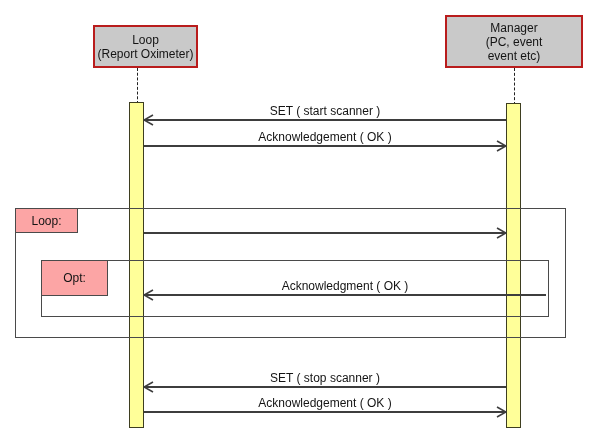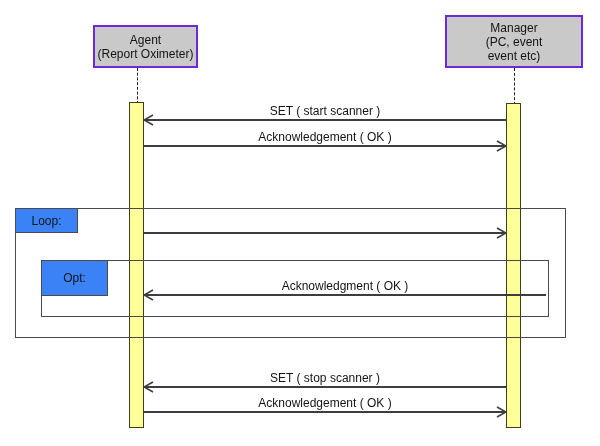--- a/index.html
+++ b/index.html
@@ -4,21 +4,21 @@
 <style>
   html,body{margin:0;padding:0;background:#fff;}
   .stage{
     position:relative;width:600px;height:446px;background:#fff;overflow:hidden;
     font-family:"Liberation Sans",sans-serif;color:#141414;
   }
   
   .actor-box{
     position:absolute;box-sizing:border-box;
     background:var(--actor-fill,#c9c9c9);
-    border:2px solid #6d28d9;
+    border:2px solid #b91c1c;
     display:flex;flex-direction:column;justify-content:center;align-items:center;
     font-size:12px;line-height:14px;text-align:right;z-index:1;
   }
   #actor-agent{left:93px;top:25px;width:105px;height:43px;}
   #actor-manager{left:445px;top:15px;width:138px;height:53px;}
   
   .lifeline{position:absolute;width:0;border-left:1px dashed #222;z-index:0;}
   #lifeline-agent{left:137px;top:68px;height:36px;}
   #lifeline-manager{left:514px;top:68px;height:37px;}
   
@@ -30,21 +30,21 @@
   #activation-agent{left:129px;top:102px;width:15px;height:326px;}
   #activation-manager{left:506px;top:103px;width:15px;height:325px;}
   
   .frame{
     position:absolute;box-sizing:border-box;background:transparent;
     border:1.5px solid var(--frame-border,#4a4a4a);z-index:4;pointer-events:none;
   }
   #frame-loop{left:15px;top:208px;width:551px;height:130px;}
   #frame-opt{left:41px;top:260px;width:508px;height:57px;}
   .frame-label{
-    position:absolute;box-sizing:border-box;background:#3b82f6;
+    position:absolute;box-sizing:border-box;background:#fca5a5;
     border:1.5px solid var(--frame-border,#4a4a4a);
     display:flex;align-items:center;justify-content:center;
     font-size:12px;z-index:5;
   }
   #frame-label-loop{left:15px;top:208px;width:63px;height:25px;}
   #frame-label-opt{left:41px;top:260px;width:67px;height:36px;}
   
   .message{position:absolute;left:144px;width:362px;height:18px;z-index:3;}
   .message .msg-label{
     position:absolute;left:0;right:0;bottom:3px;text-align:center;
@@ -66,21 +66,21 @@
 </style>
 </head>
 <body>
 
 <div class="stage">
 
   <div class="lifeline" id="lifeline-agent"></div>
   <div class="lifeline" id="lifeline-manager"></div>
 
   <div class="actor-box" id="actor-agent">
-    <span>Agent</span>
+    <span>Loop</span>
     <span>(Report Oximeter)</span>
   </div>
   <div class="actor-box" id="actor-manager">
     <span>Manager</span>
     <span>(PC, event</span>
     <span>event etc)</span>
   </div>
 
   <div class="activation" id="activation-agent"></div>
   <div class="activation" id="activation-manager"></div>

